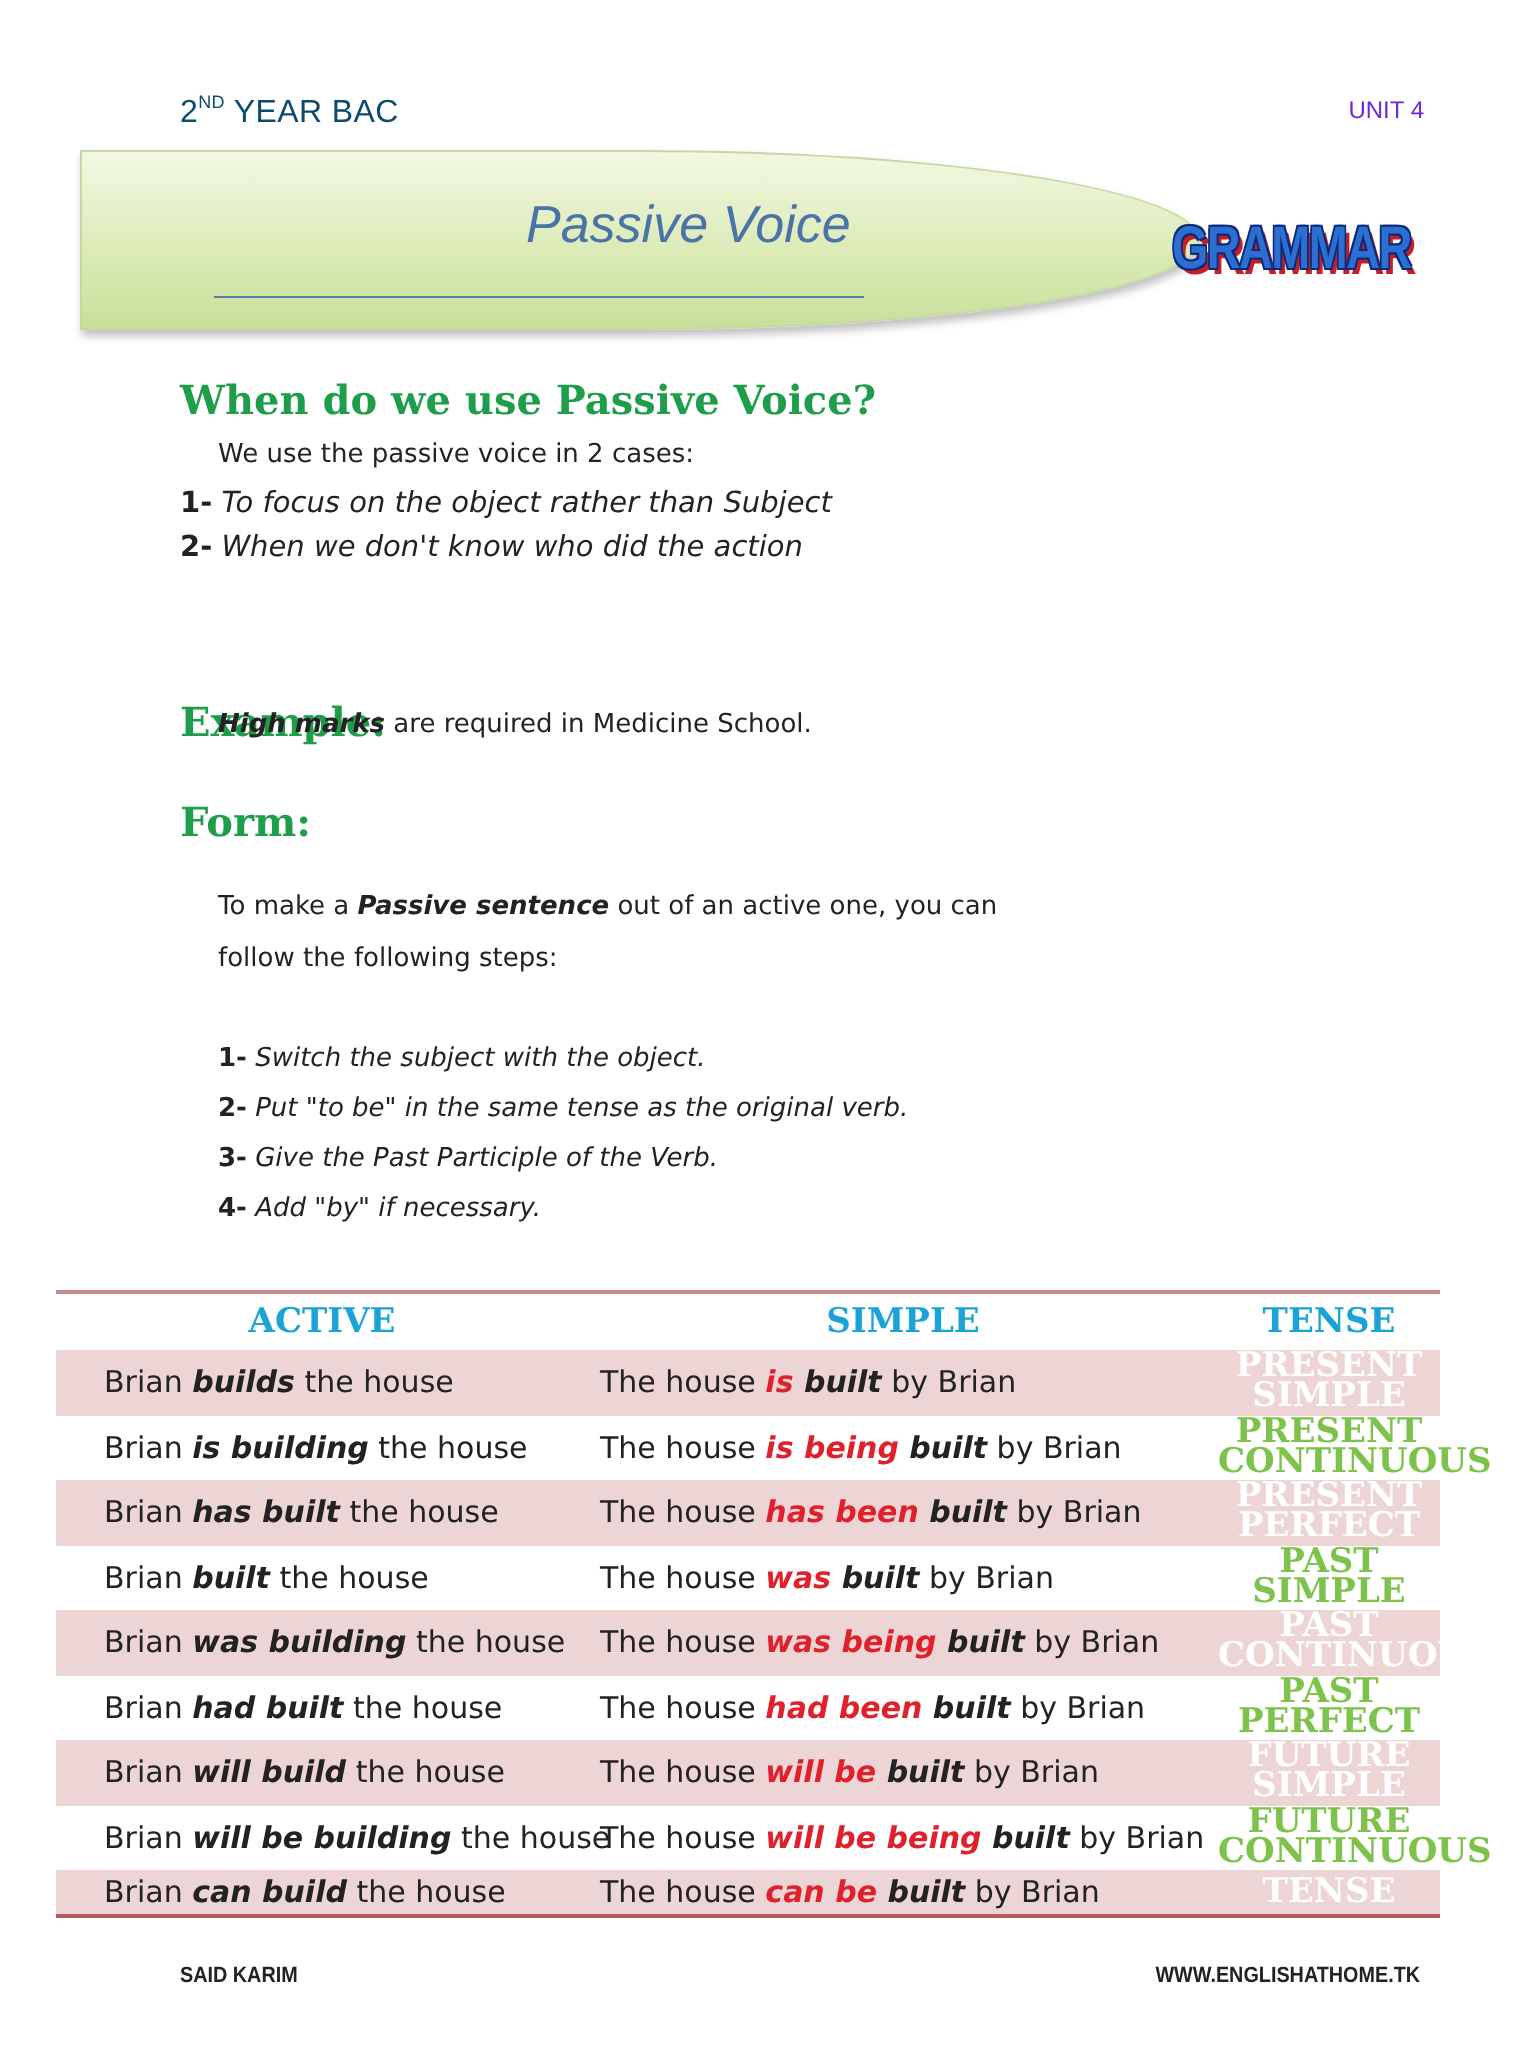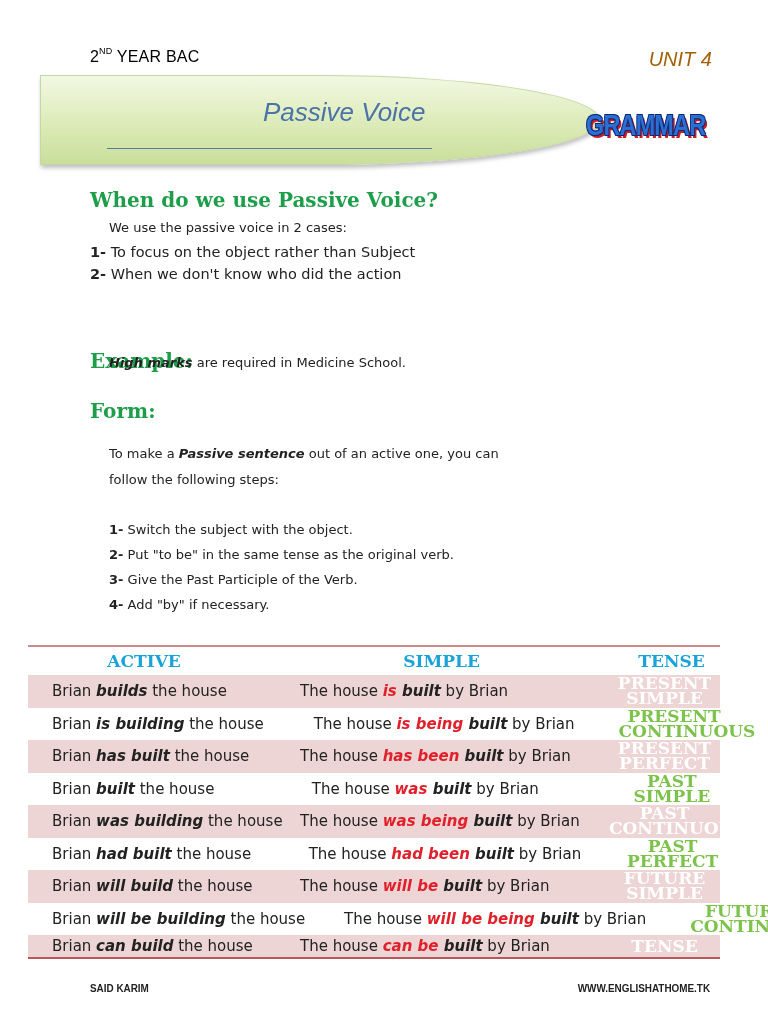--- a/index.html
+++ b/index.html
@@ -1,45 +1,45 @@
 <!DOCTYPE html>
 <html><head>
   <meta charset="utf-8">
   <style>
     * { box-sizing: border-box; margin: 0; padding: 0; }
     html, body { width: 768px; height: 1024px; background: #ffffff; overflow: hidden; }
     body { position: relative; font-family: "DejaVu Sans", sans-serif; color: #222; }
 
-    .hdr-left { position: absolute; left: 90px; top: 48px; font-family: "Liberation Sans", sans-serif; font-size: 16px; color: #000000; letter-spacing: 0.2px; }
+    .hdr-left { position: absolute; left: 90px; top: 48px; font-family: "Liberation Sans", sans-serif; font-size: 16px; color: #0c4a6e; letter-spacing: 0.2px; }
     .hdr-left sup { font-size: 9px; vertical-align: top; position: relative; top: -2px; }
-    .hdr-right { position: absolute; right: 56px; top: 48px; font-family: "Liberation Sans", sans-serif; font-size: 20px; color: #a16207; font-style: italic; }
+    .hdr-right { position: absolute; right: 56px; top: 48px; font-family: "Liberation Sans", sans-serif; font-size: 12px; color: #6d28d9; }
 
     .banner { position: absolute; left: 40px; top: 75px; width: 560px; height: 90px;
       border-radius: 0 280px 280px 0 / 0 45px 45px 0;
       background: linear-gradient(180deg, #f2f8e2 0%, #dcebb8 55%, #c9df9a 100%);
       box-shadow: 1px 3px 4px rgba(0,0,0,0.25); border: 1px solid #c5d8a4; }
     .banner-title { position: absolute; left: 263px; top: 97px; font-family: "Liberation Sans", sans-serif; font-style: italic; font-size: 26px; color: #4a73a8; }
     .banner-line { position: absolute; left: 107px; top: 148px; width: 325px; height: 1px; background: #5a7aa8; }
 
     .grammar { position: absolute; left: 586px; top: 108px; font-family: "Liberation Sans", sans-serif; font-weight: bold; font-size: 30px;
       color: #2d6fd1; letter-spacing: -1px; transform: scaleX(0.78); transform-origin: left top;
       text-shadow: -1px -1px 0 #0b2a7a, 1px -1px 0 #0b2a7a, -1px 1px 0 #0b2a7a, 1px 1px 0 #0b2a7a, 3px 3px 0 #c81d25; }
 
     .h-green { position: absolute; left: 90px; font-family: "DejaVu Serif", serif; font-weight: bold; font-size: 20px; color: #1e9e4a; }
     .txt { position: absolute; left: 97px; font-size: 13px; color: #222; margin-left: 12px; }
     .txt-sm { position: absolute; left: 90px; font-size: 14.5px; color: #222; }
-    .it { }
+    .it { font-style: italic; }
     .b { font-weight: bold; }
     .bi { font-weight: bold; font-style: italic; }
 
     .table { position: absolute; left: 28px; top: 645px; width: 692px; }
     .table .topline { height: 2px; background: #c98c8c; }
     .trow { display: flex; align-items: center; height: 32.5px; font-size: 15px; }
     .trow.pink { background: #eed5d5; }
-    .trow.white { background: #ffffff; gap: 44px; }
+    .trow.white { background: #ffffff; }
     .thead { height: 28px; font-family: "DejaVu Serif", serif; font-weight: bold; font-size: 17px; color: #1aa3d6; }
     .c1 { width: 266px; padding-left: 24px; white-space: nowrap; }
     .c2 { width: 315px; padding-left: 6px; white-space: nowrap; }
     .c3 { width: 111px; text-align: center; font-family: "DejaVu Serif", serif; font-weight: bold; font-size: 17px; line-height: 15px; }
     .thead .c1 { text-align: center; padding-left: 0; }
     .thead .c2 { text-align: center; padding-left: 0; }
     .thead .c3 { font-size: 17px; color: #1aa3d6; }
     .tense-white { color: #ffffff; }
     .tense-green { color: #7cc24b; }
     .red { color: #e0202a; font-weight: bold; font-style: italic; }

